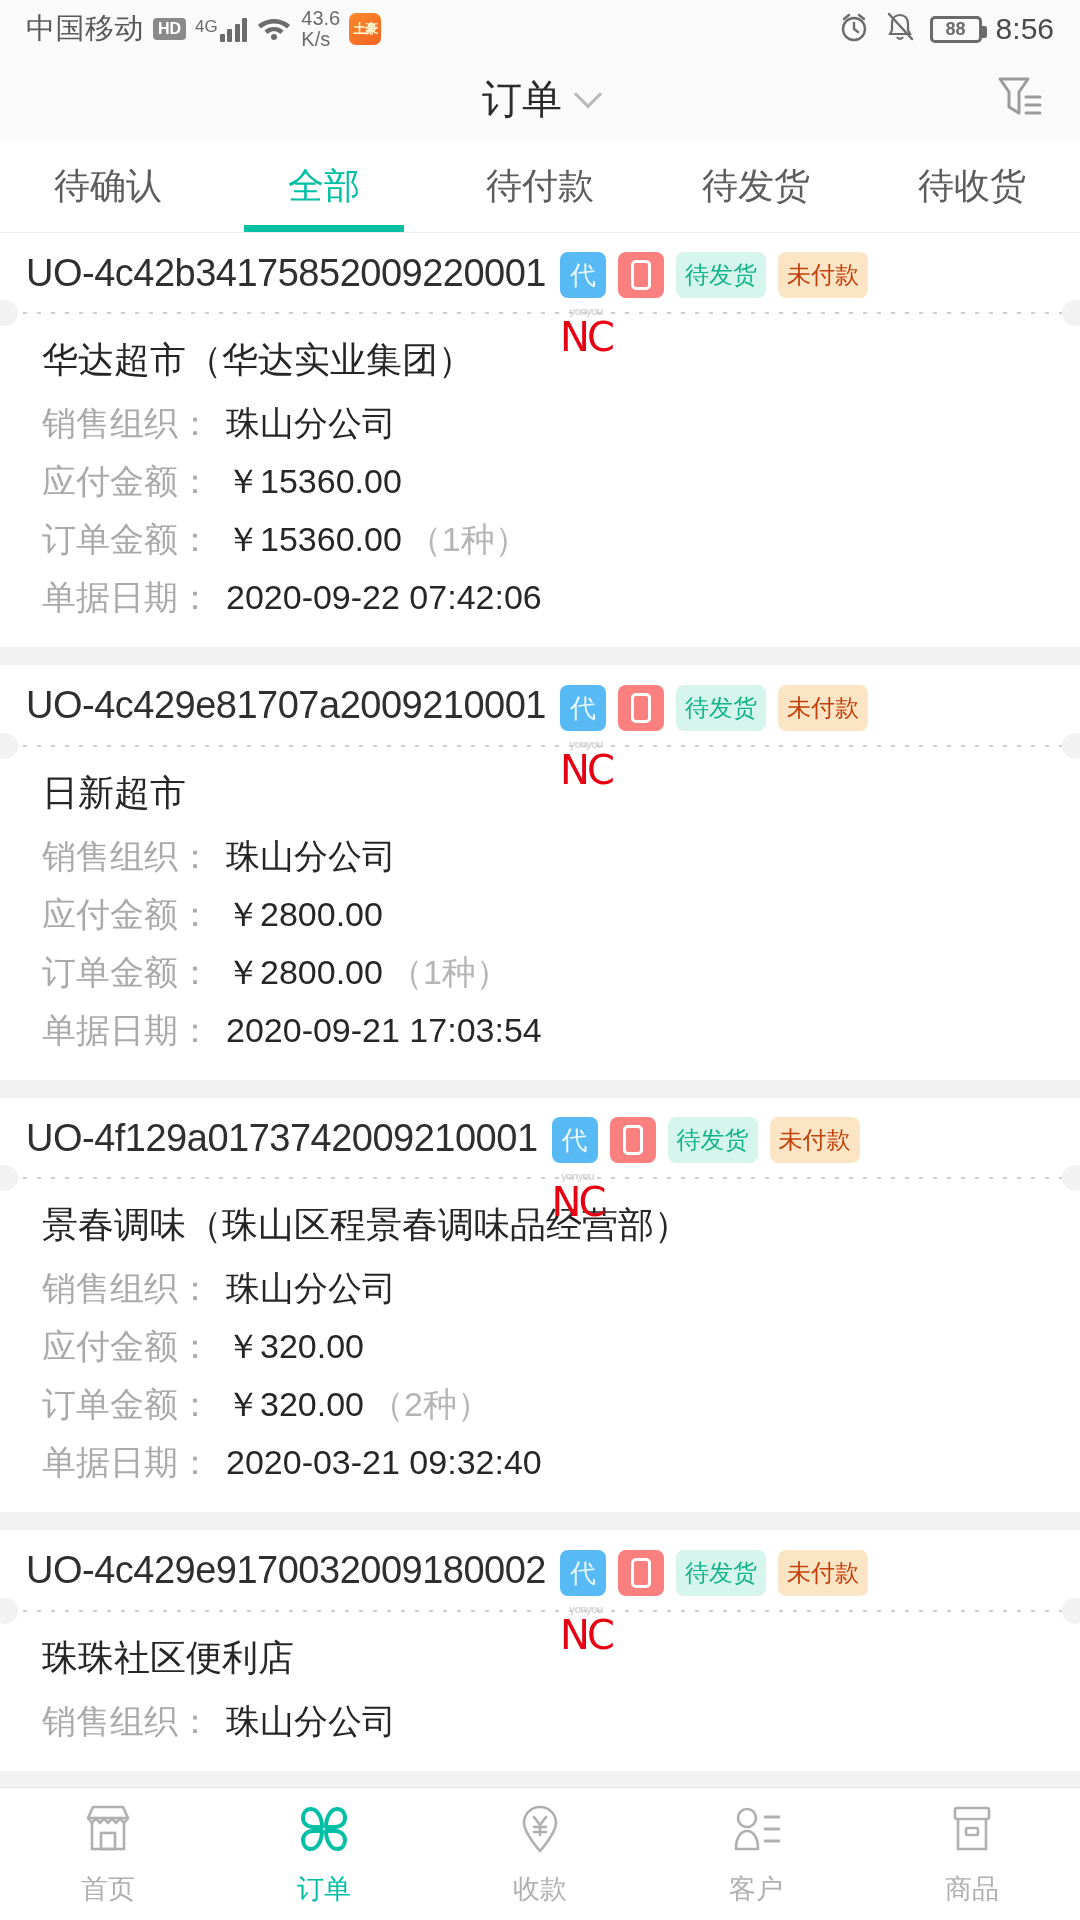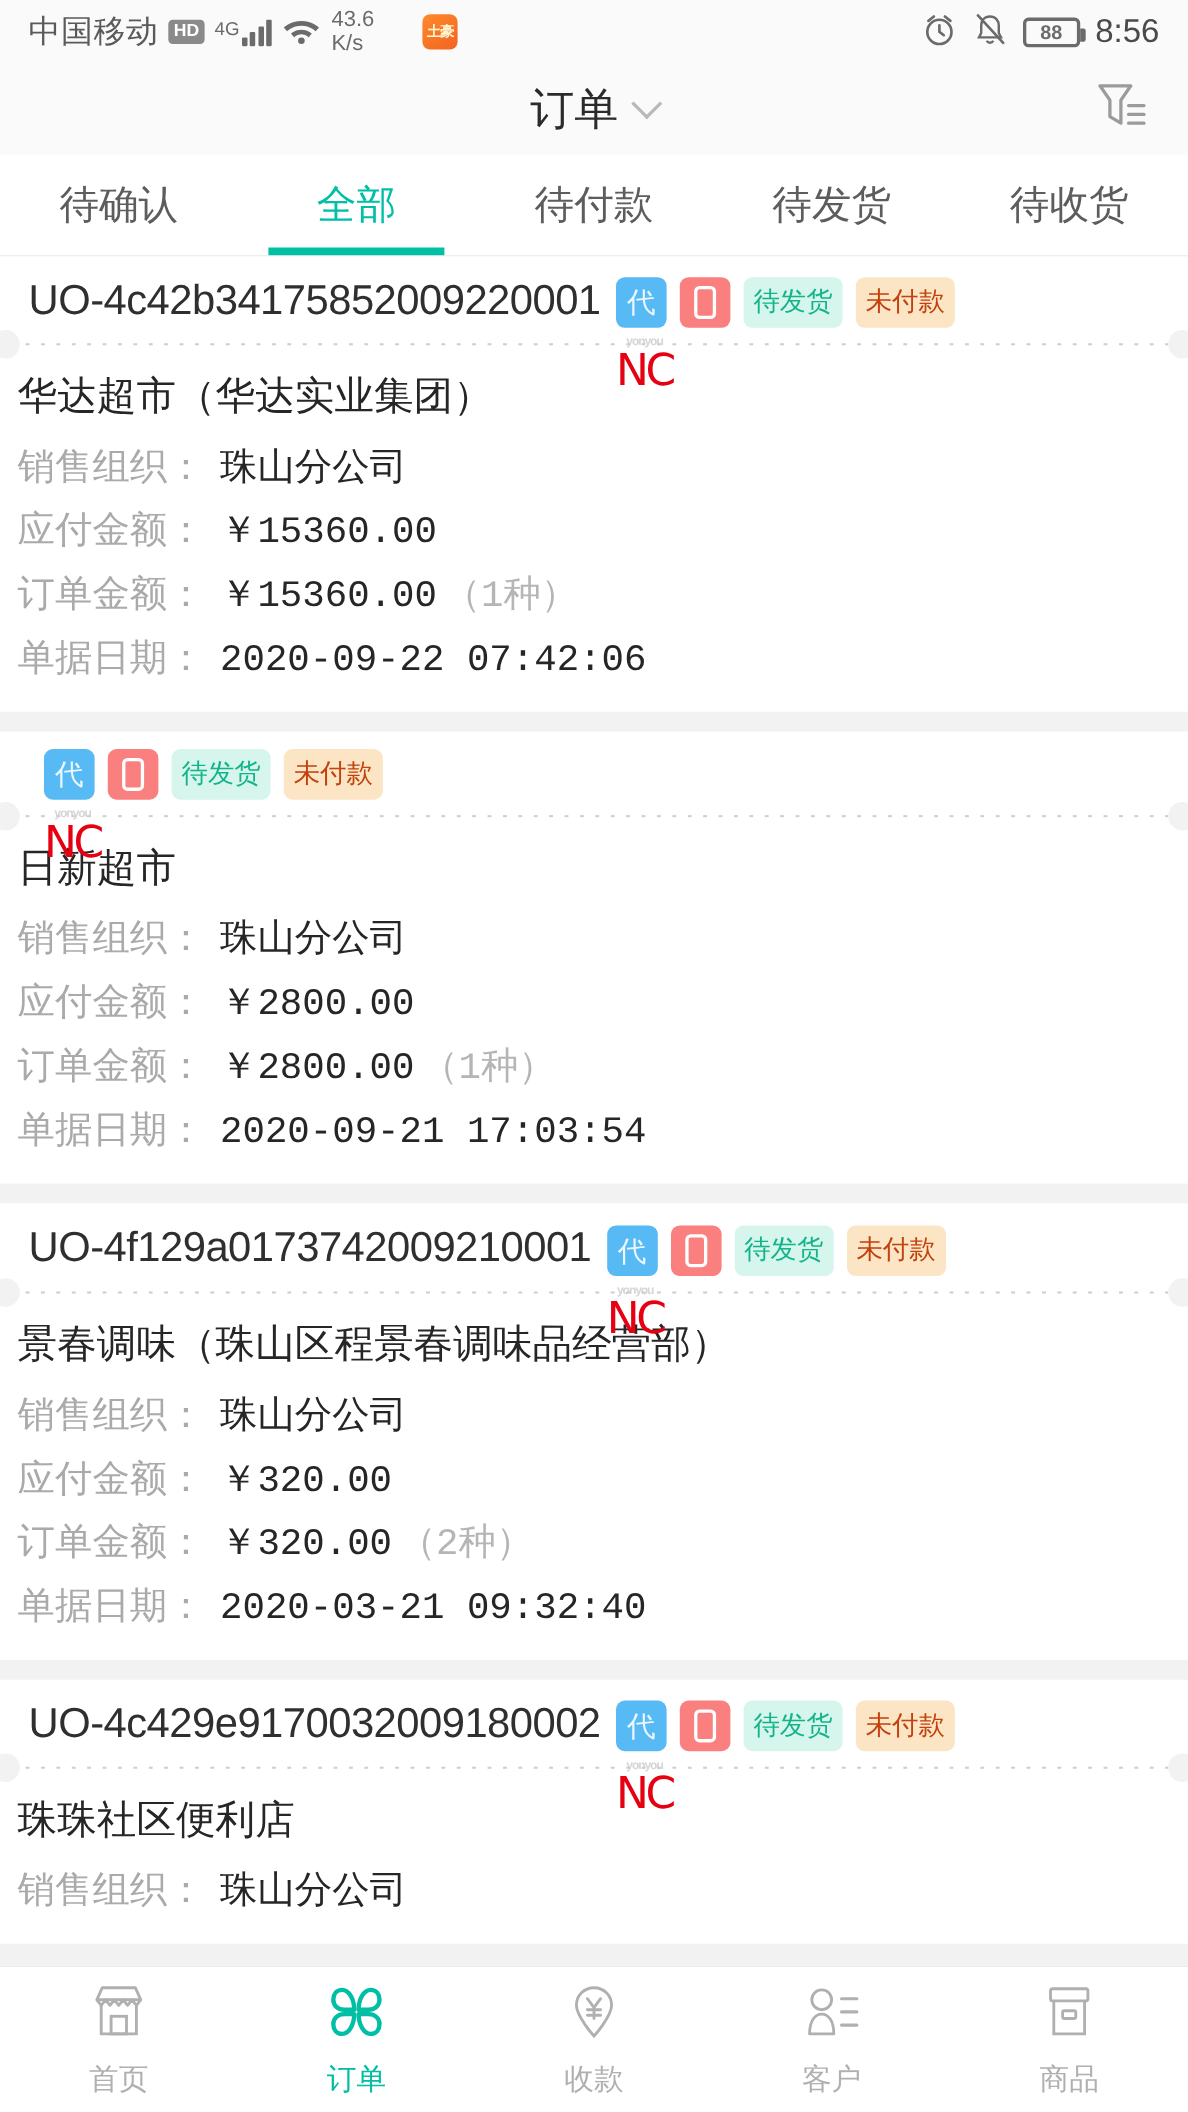--- a/index.html
+++ b/index.html
@@ -26,21 +26,21 @@
   .sb-4g-txt { font-size:17px; color:#6b6b6b; }
   .bars { display:flex; align-items:flex-end; gap:2.5px; height:25px; }
   .bars i { display:block; width:5px; background:#6b6b6b; border-radius:1px; }
   .bars i:nth-child(1){height:8px}.bars i:nth-child(2){height:13px}
   .bars i:nth-child(3){height:18px}.bars i:nth-child(4){height:24px}
   .sb-speed { font-size:20px; color:#6b6b6b; line-height:1.05; text-align:left; }
   .sb-appicon {
     width:32px;height:32px;border-radius:7px;
     background:linear-gradient(145deg,#ff8a2b,#f26322);
     display:flex;align-items:center;justify-content:center;
-    font-size:13px;color:#fff7d0;font-weight:bold;letter-spacing:-1px;margin-left:35px;
+    font-size:13px;color:#fff7d0;font-weight:bold;letter-spacing:-1px;
   }
   .sb-right { margin-left:auto; display:flex; align-items:center; gap:14px; }
   .sb-batt {
     border:3px solid #6b6b6b; border-radius:5px; width:52px; height:27px;
     display:flex; align-items:center; justify-content:center; position:relative;
   }
   .sb-batt span { font-size:18px; color:#6b6b6b; font-weight:bold; }
   .sb-batt::after{ content:""; position:absolute; right:-8px; top:7px; width:5px;height:12px;background:#6b6b6b;border-radius:0 2px 2px 0;}
   .sb-time { font-size:30px; color:#4a4a4a; }
 
@@ -107,21 +107,21 @@
     background-size:14px 6px; background-repeat:repeat-x; background-position:0 center;
     position:relative;
   }
   .dashed::before, .dashed::after {
     content:""; position:absolute; top:-12px; width:26px;height:26px;border-radius:50%;
     background:#f2f2f2;
   }
   .dashed::before { left:-26px; }
   .dashed::after { right:-26px; }
 
-  .card-body { padding:22px 26px 26px 16px;font-family:Liberation Mono, monospace; }
+  .card-body { padding:22px 26px 26px 42px; }
   .cust { font-size:36px; color:#262626; margin-bottom:16px; }
   .row { display:flex; align-items:baseline; margin-bottom:12px; font-size:34px; }
   .row:last-child { margin-bottom:0; }
   .lbl { color:#aaaaaa; flex:none; }
   .val { color:#262626; margin-left:14px; }
   .sub { color:#b5b5b5; margin-left:6px; }
 
   
   .bottomnav {
     height:133px; background:#fff; border-top:1px solid #e6e6e6;
@@ -246,20 +246,21 @@
         </div>
         <div class="row">
           <span class="lbl">单据日期：</span>
           <span class="val">2020-09-22 07:42:06</span>
         </div>
       </div>
     </div>
 
     <div class="card">
       <div class="card-head">
+        <span class="order-no">UO-4c429e81707a2009210001</span>
         <span class="badges">
           <span class="badge badge-dai">代</span>
           <span class="badge badge-phone">
               <span class="glyph"></span>
             </span>
           <span class="badge badge-status">待发货</span>
           <span class="badge badge-pay">未付款</span>
           <span class="nc-logo">
             <span class="nc-top">yonyou</span>
             <span class="nc-main">NC</span>

